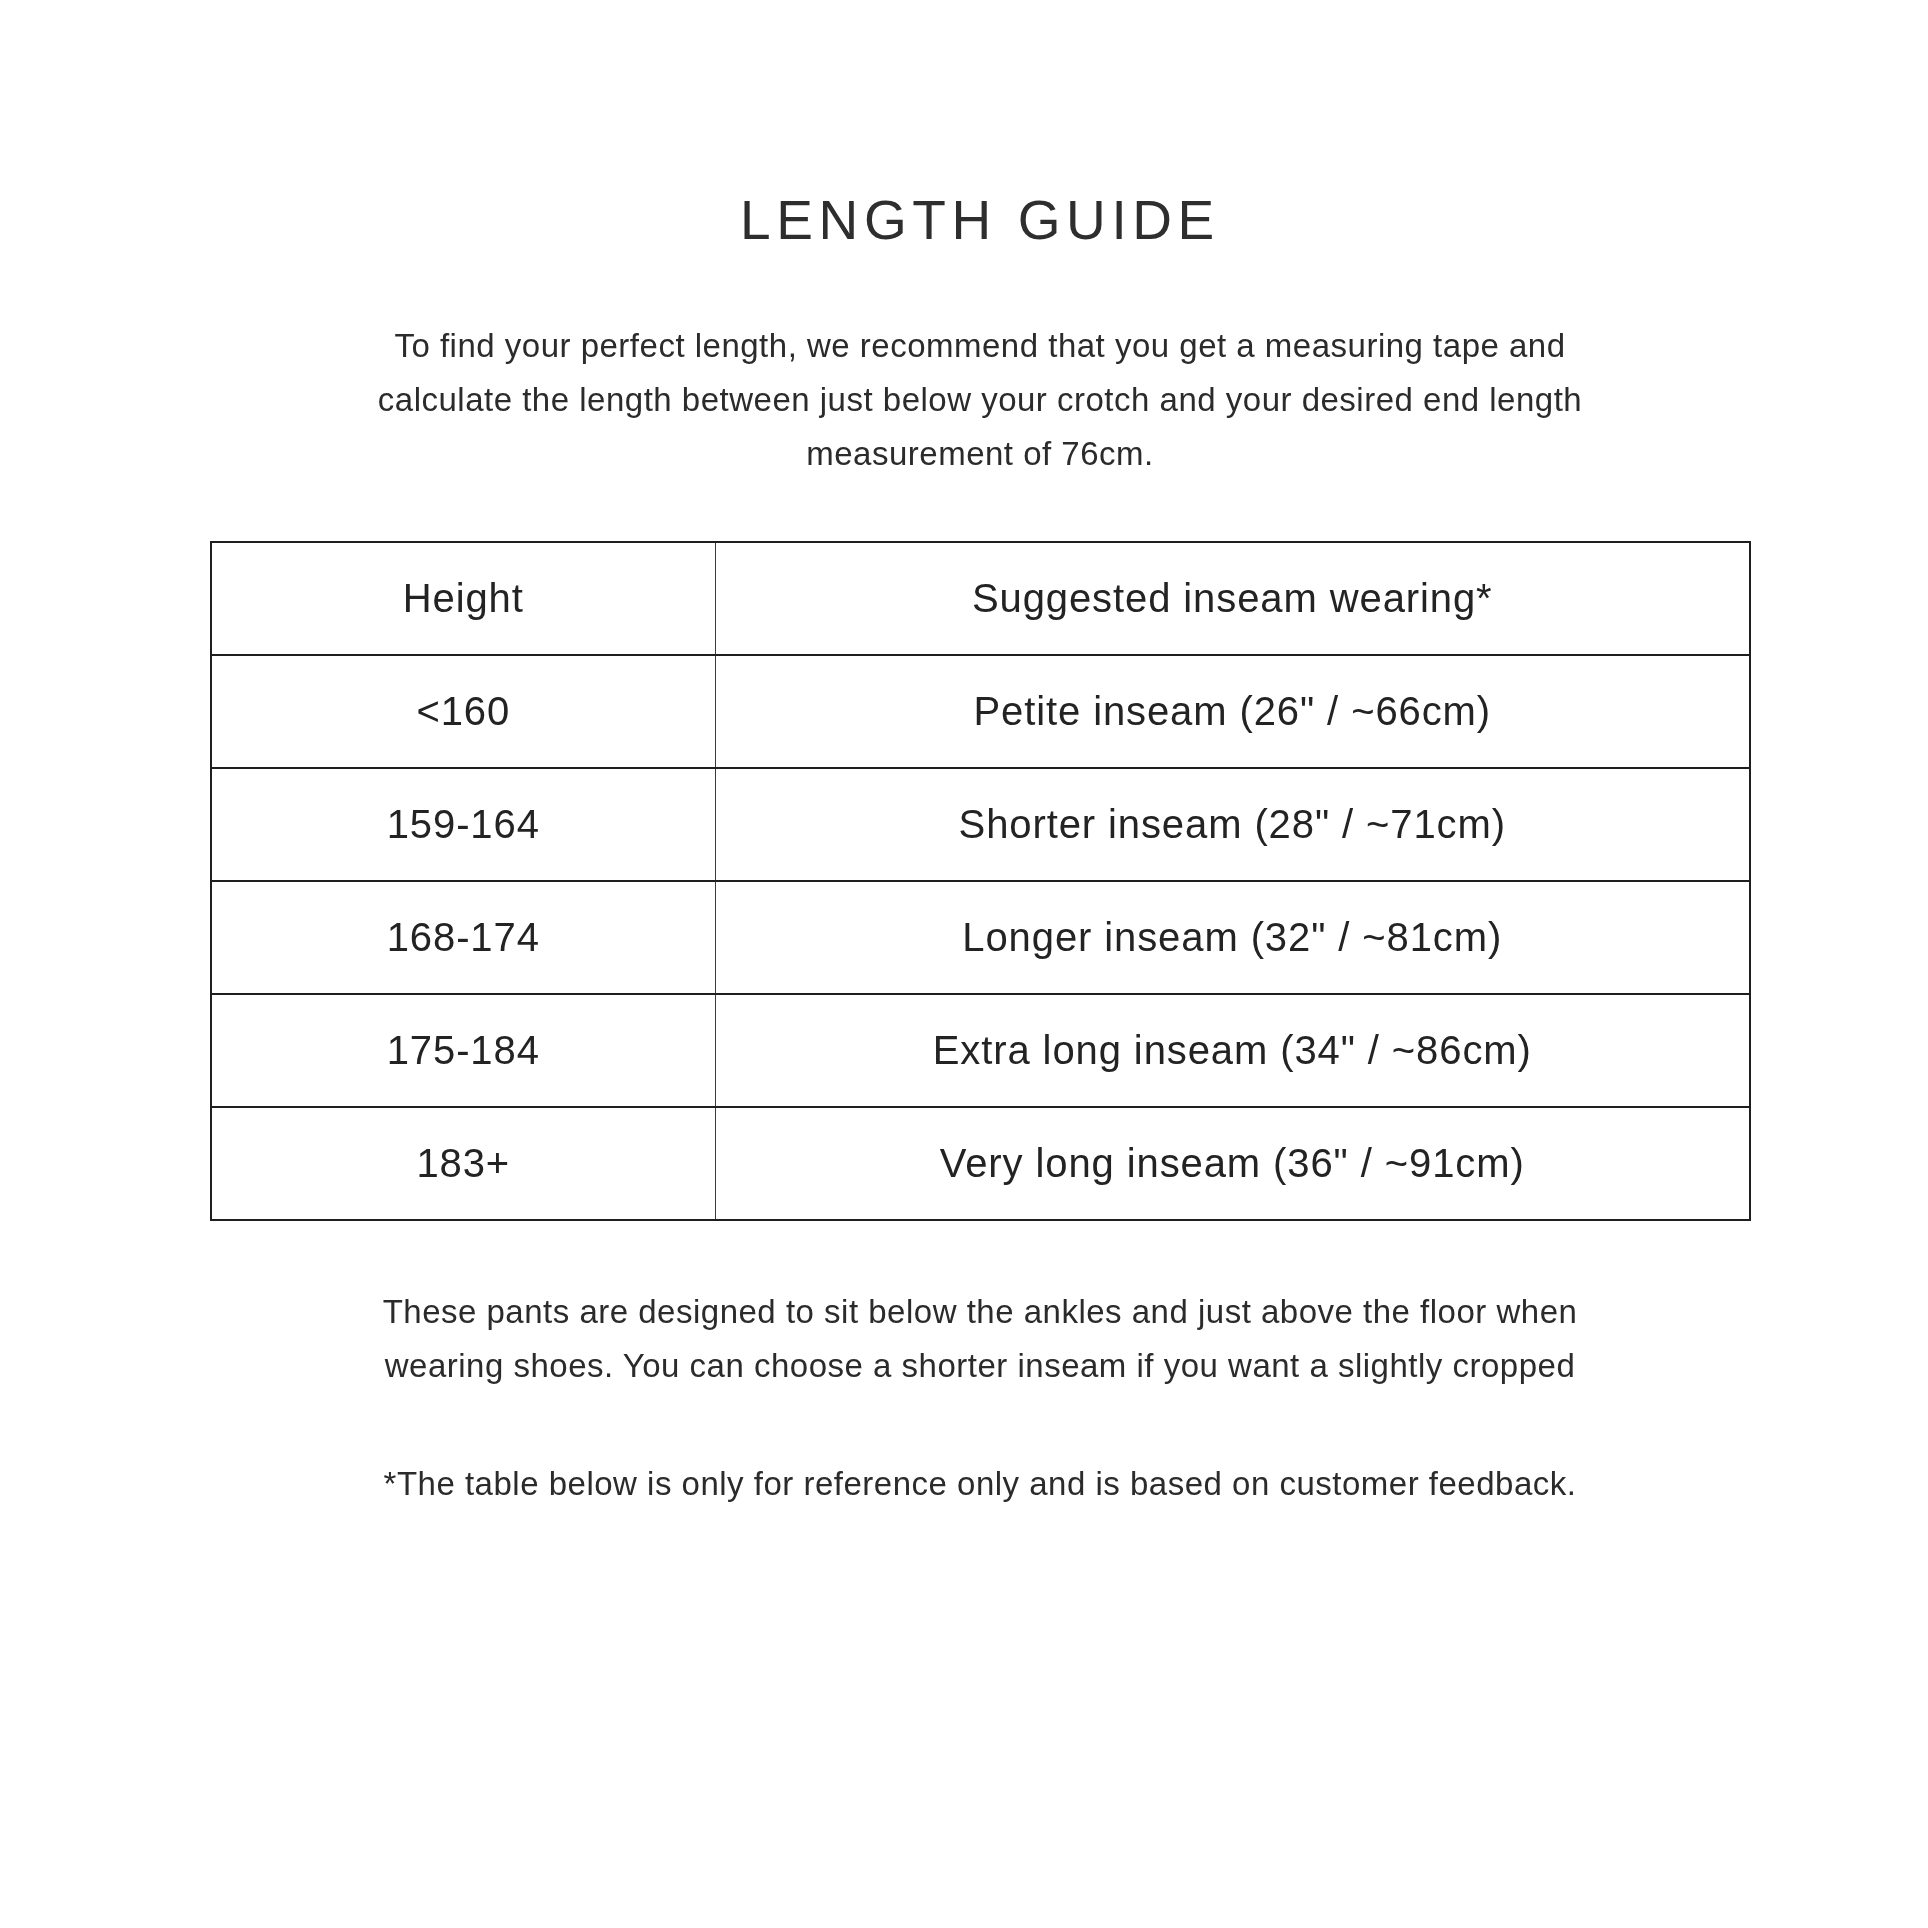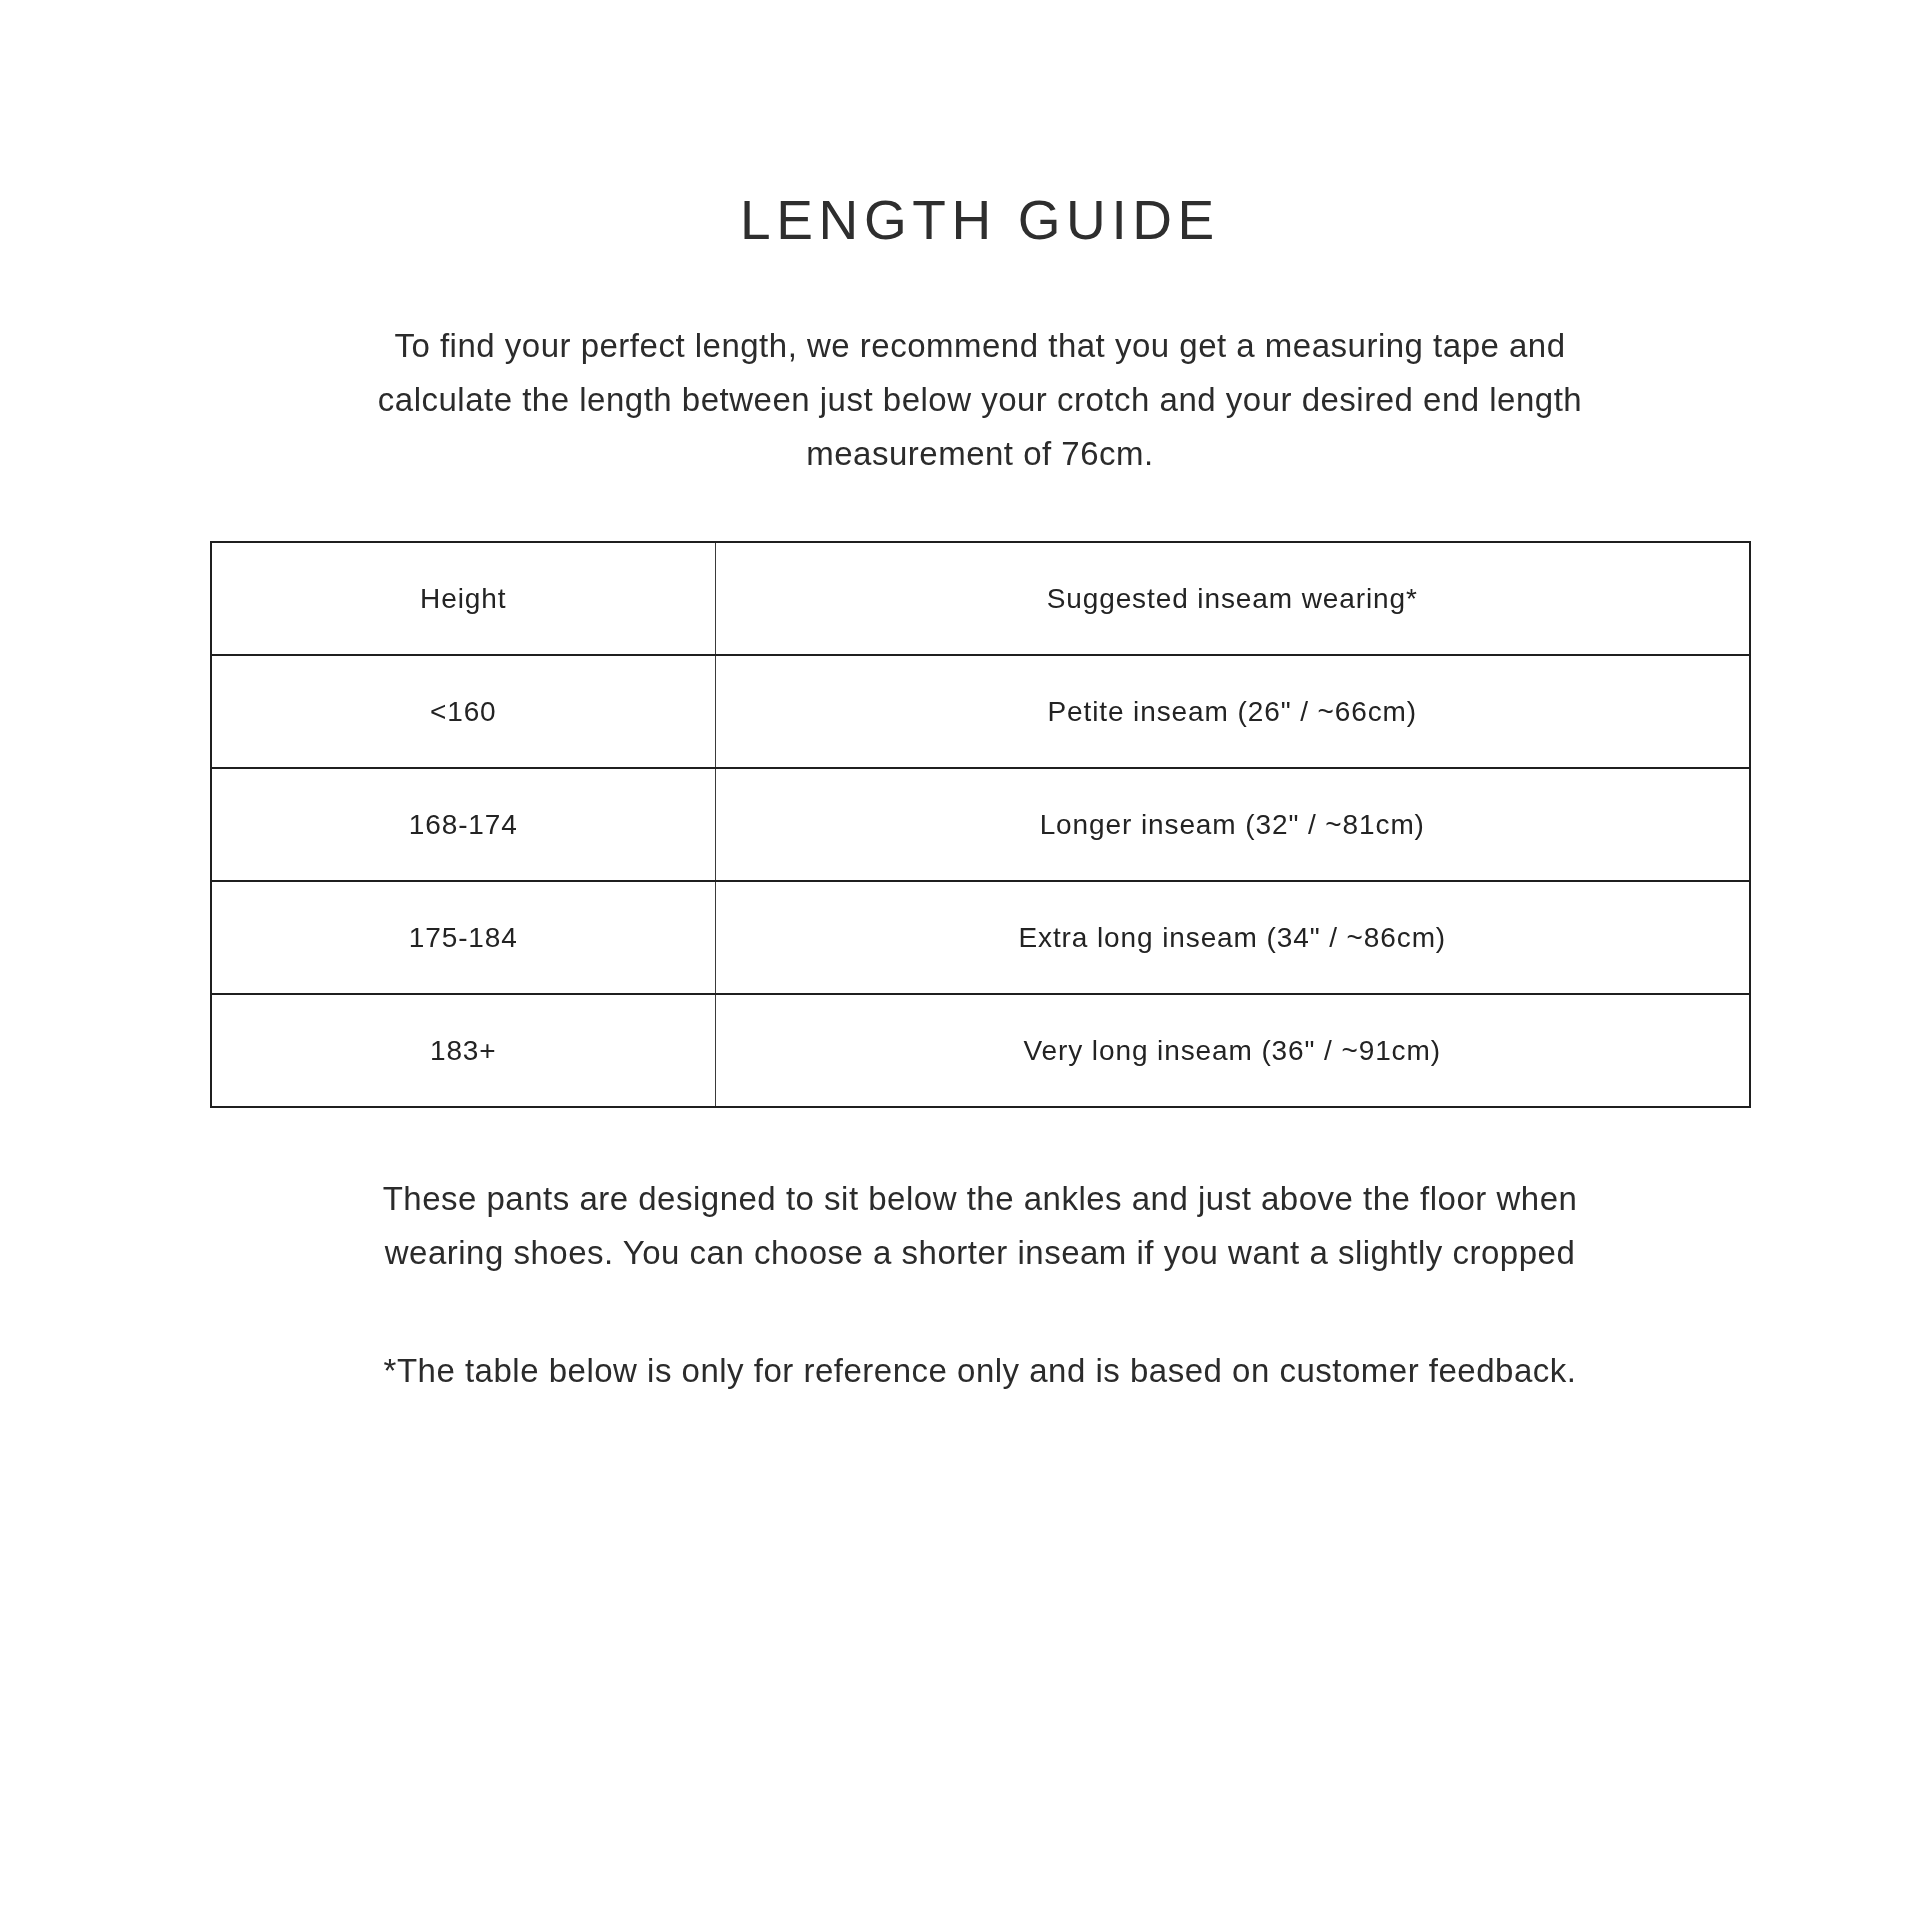--- a/index.html
+++ b/index.html
@@ -38,21 +38,21 @@
     table-layout: fixed;
     border-collapse: collapse;
     border: 2.8px solid #1f1f1f;
   }
   table.guide col.c1 { width: 505px; }
   table.guide th, table.guide td {
     border-top: 2.8px solid #1f1f1f;
     height: 111px;
     text-align: center;
     vertical-align: middle;
-    font-size: 28px;
+    font-size: 40px;
     font-weight: 300;
     letter-spacing: 0.9px;
     color: #232323;
     padding: 0 9.4px;
   }
   table.guide th { font-weight: 300; }
   table.guide th:first-child, table.guide td:first-child {
     border-right: 1.9px solid #3a3a3a;
   }
   .note { margin-top: 64px; }
@@ -81,20 +81,24 @@
         <th>Height</th>
         <th>Suggested inseam wearing*</th>
       </tr>
     </thead>
     <tbody>
       <tr>
         <td>&lt;160</td>
         <td>Petite inseam (26" / ~66cm)</td>
       </tr>
       <tr>
+        <td>159-164</td>
+        <td>Shorter inseam (28" / ~71cm)</td>
+      </tr>
+      <tr>
         <td>168-174</td>
         <td>Longer inseam (32" / ~81cm)</td>
       </tr>
       <tr>
         <td>175-184</td>
         <td>Extra long inseam (34" / ~86cm)</td>
       </tr>
       <tr>
         <td>183+</td>
         <td>Very long inseam (36" / ~91cm)</td>

